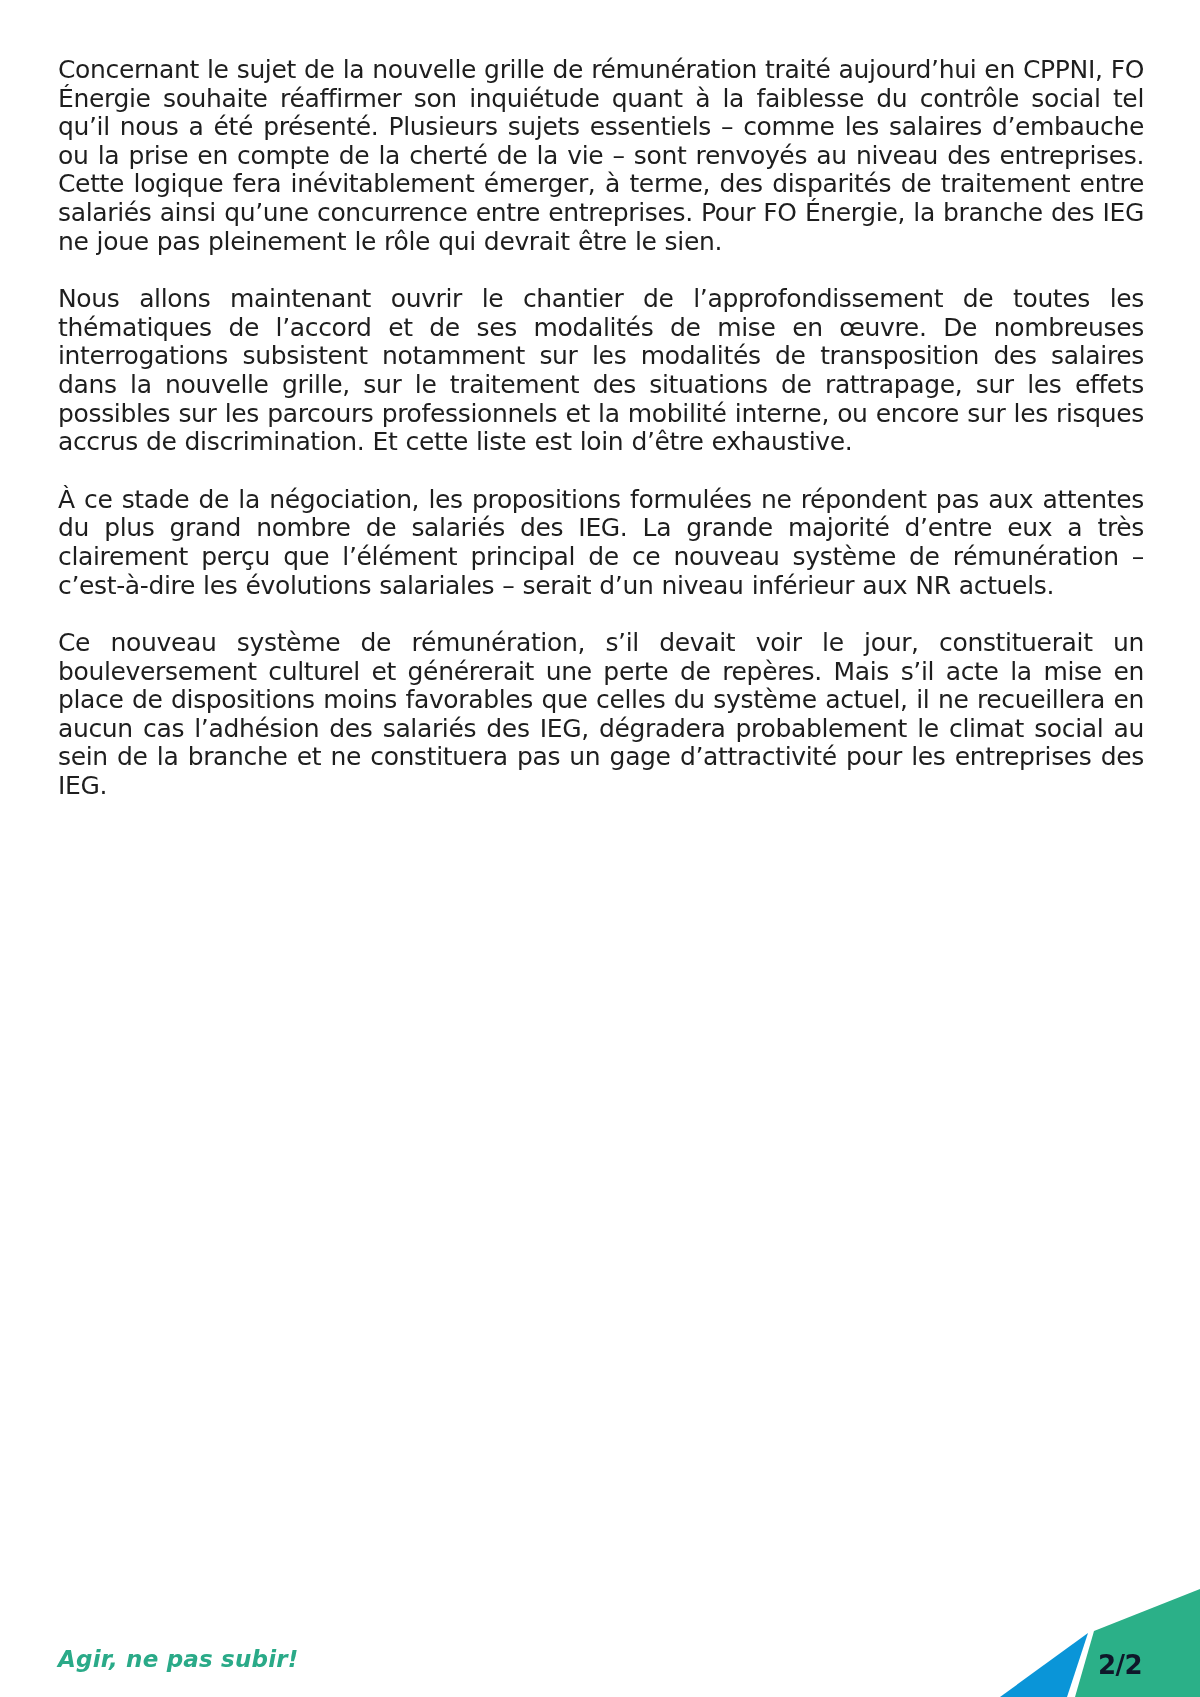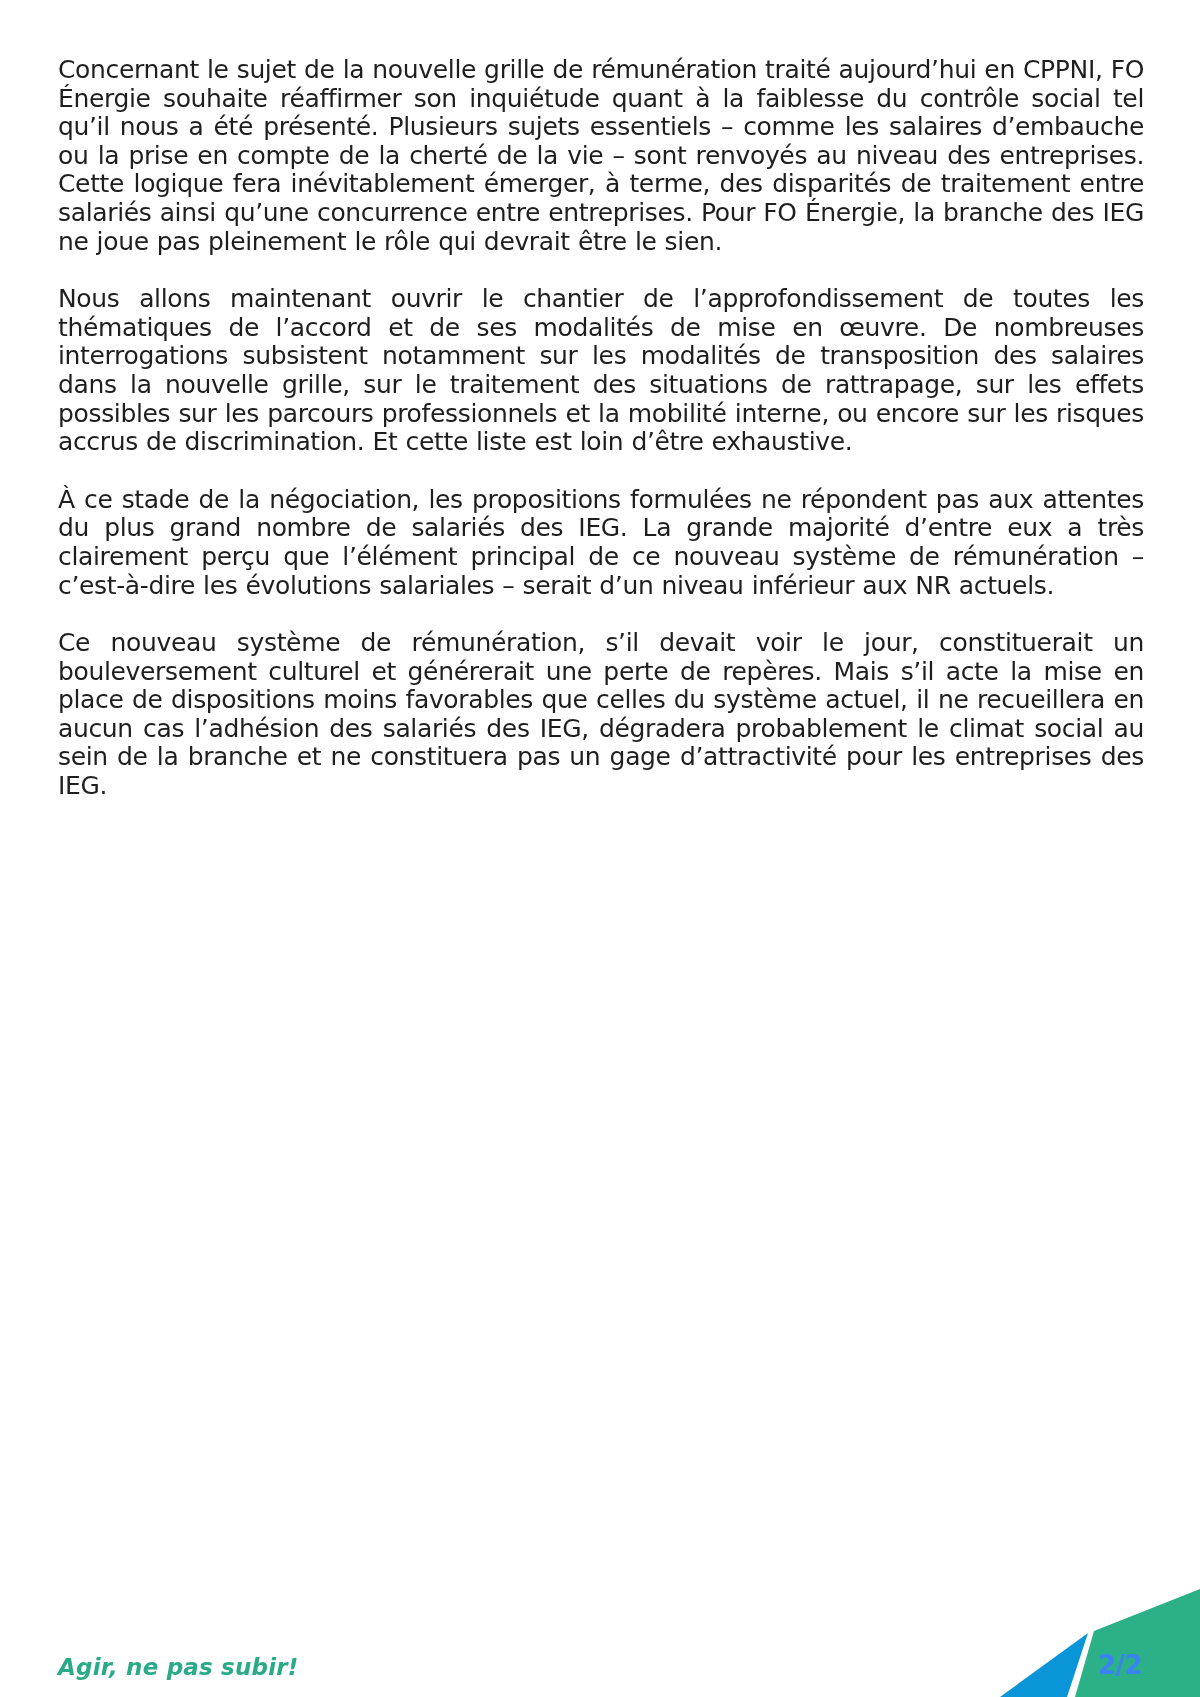--- a/index.html
+++ b/index.html
@@ -32,37 +32,36 @@
     }
     .footer-slogan {
       position: absolute;
       left: 58px;
       top: 1646px;
       font-size: 23px;
       font-weight: bold;
       font-style: italic;
       color: #2aaa88;
       letter-spacing: 0.2px;
-      margin-top: 8px;
     }
     .corner {
       position: absolute;
       left: 0;
       top: 0;
       width: 1200px;
       height: 1697px;
       pointer-events: none;
     }
     .page-number {
       position: absolute;
       left: 1098px;
       top: 1650px;
       font-size: 26px;
       font-weight: bold;
-      color: #3b82f6;
+      color: #0f172a;
       letter-spacing: -0.5px;
     }
   </style>
 </head>
 <body>
 
 <main class="page-body">
   <p class="para">Concernant le sujet de la nouvelle grille de rémunération traité aujourd’hui en CPPNI, FO Énergie souhaite réaffirmer son inquiétude quant à la faiblesse du contrôle social tel qu’il nous a été présenté. Plusieurs sujets essentiels – comme les salaires d’embauche ou la prise en compte de la cherté de la vie – sont renvoyés au niveau des entreprises. Cette logique fera inévitablement émerger, à terme, des disparités de traitement entre salariés ainsi qu’une concurrence entre entreprises. Pour FO Énergie, la branche des IEG ne joue pas pleinement le rôle qui devrait être le sien.</p>
   <p class="para">Nous allons maintenant ouvrir le chantier de l’approfondissement de toutes les thématiques de l’accord et de ses modalités de mise en œuvre. De nombreuses interrogations subsistent notamment sur les modalités de transposition des salaires dans la nouvelle grille, sur le traitement des situations de rattrapage, sur les effets possibles sur les parcours professionnels et la mobilité interne, ou encore sur les risques accrus de discrimination. Et cette liste est loin d’être exhaustive.</p>
   <p class="para">À ce stade de la négociation, les propositions formulées ne répondent pas aux attentes du plus grand nombre de salariés des IEG. La grande majorité d’entre eux a très clairement perçu que l’élément principal de ce nouveau système de rémunération – c’est-à-dire les évolutions salariales – serait d’un niveau inférieur aux NR actuels.</p>

